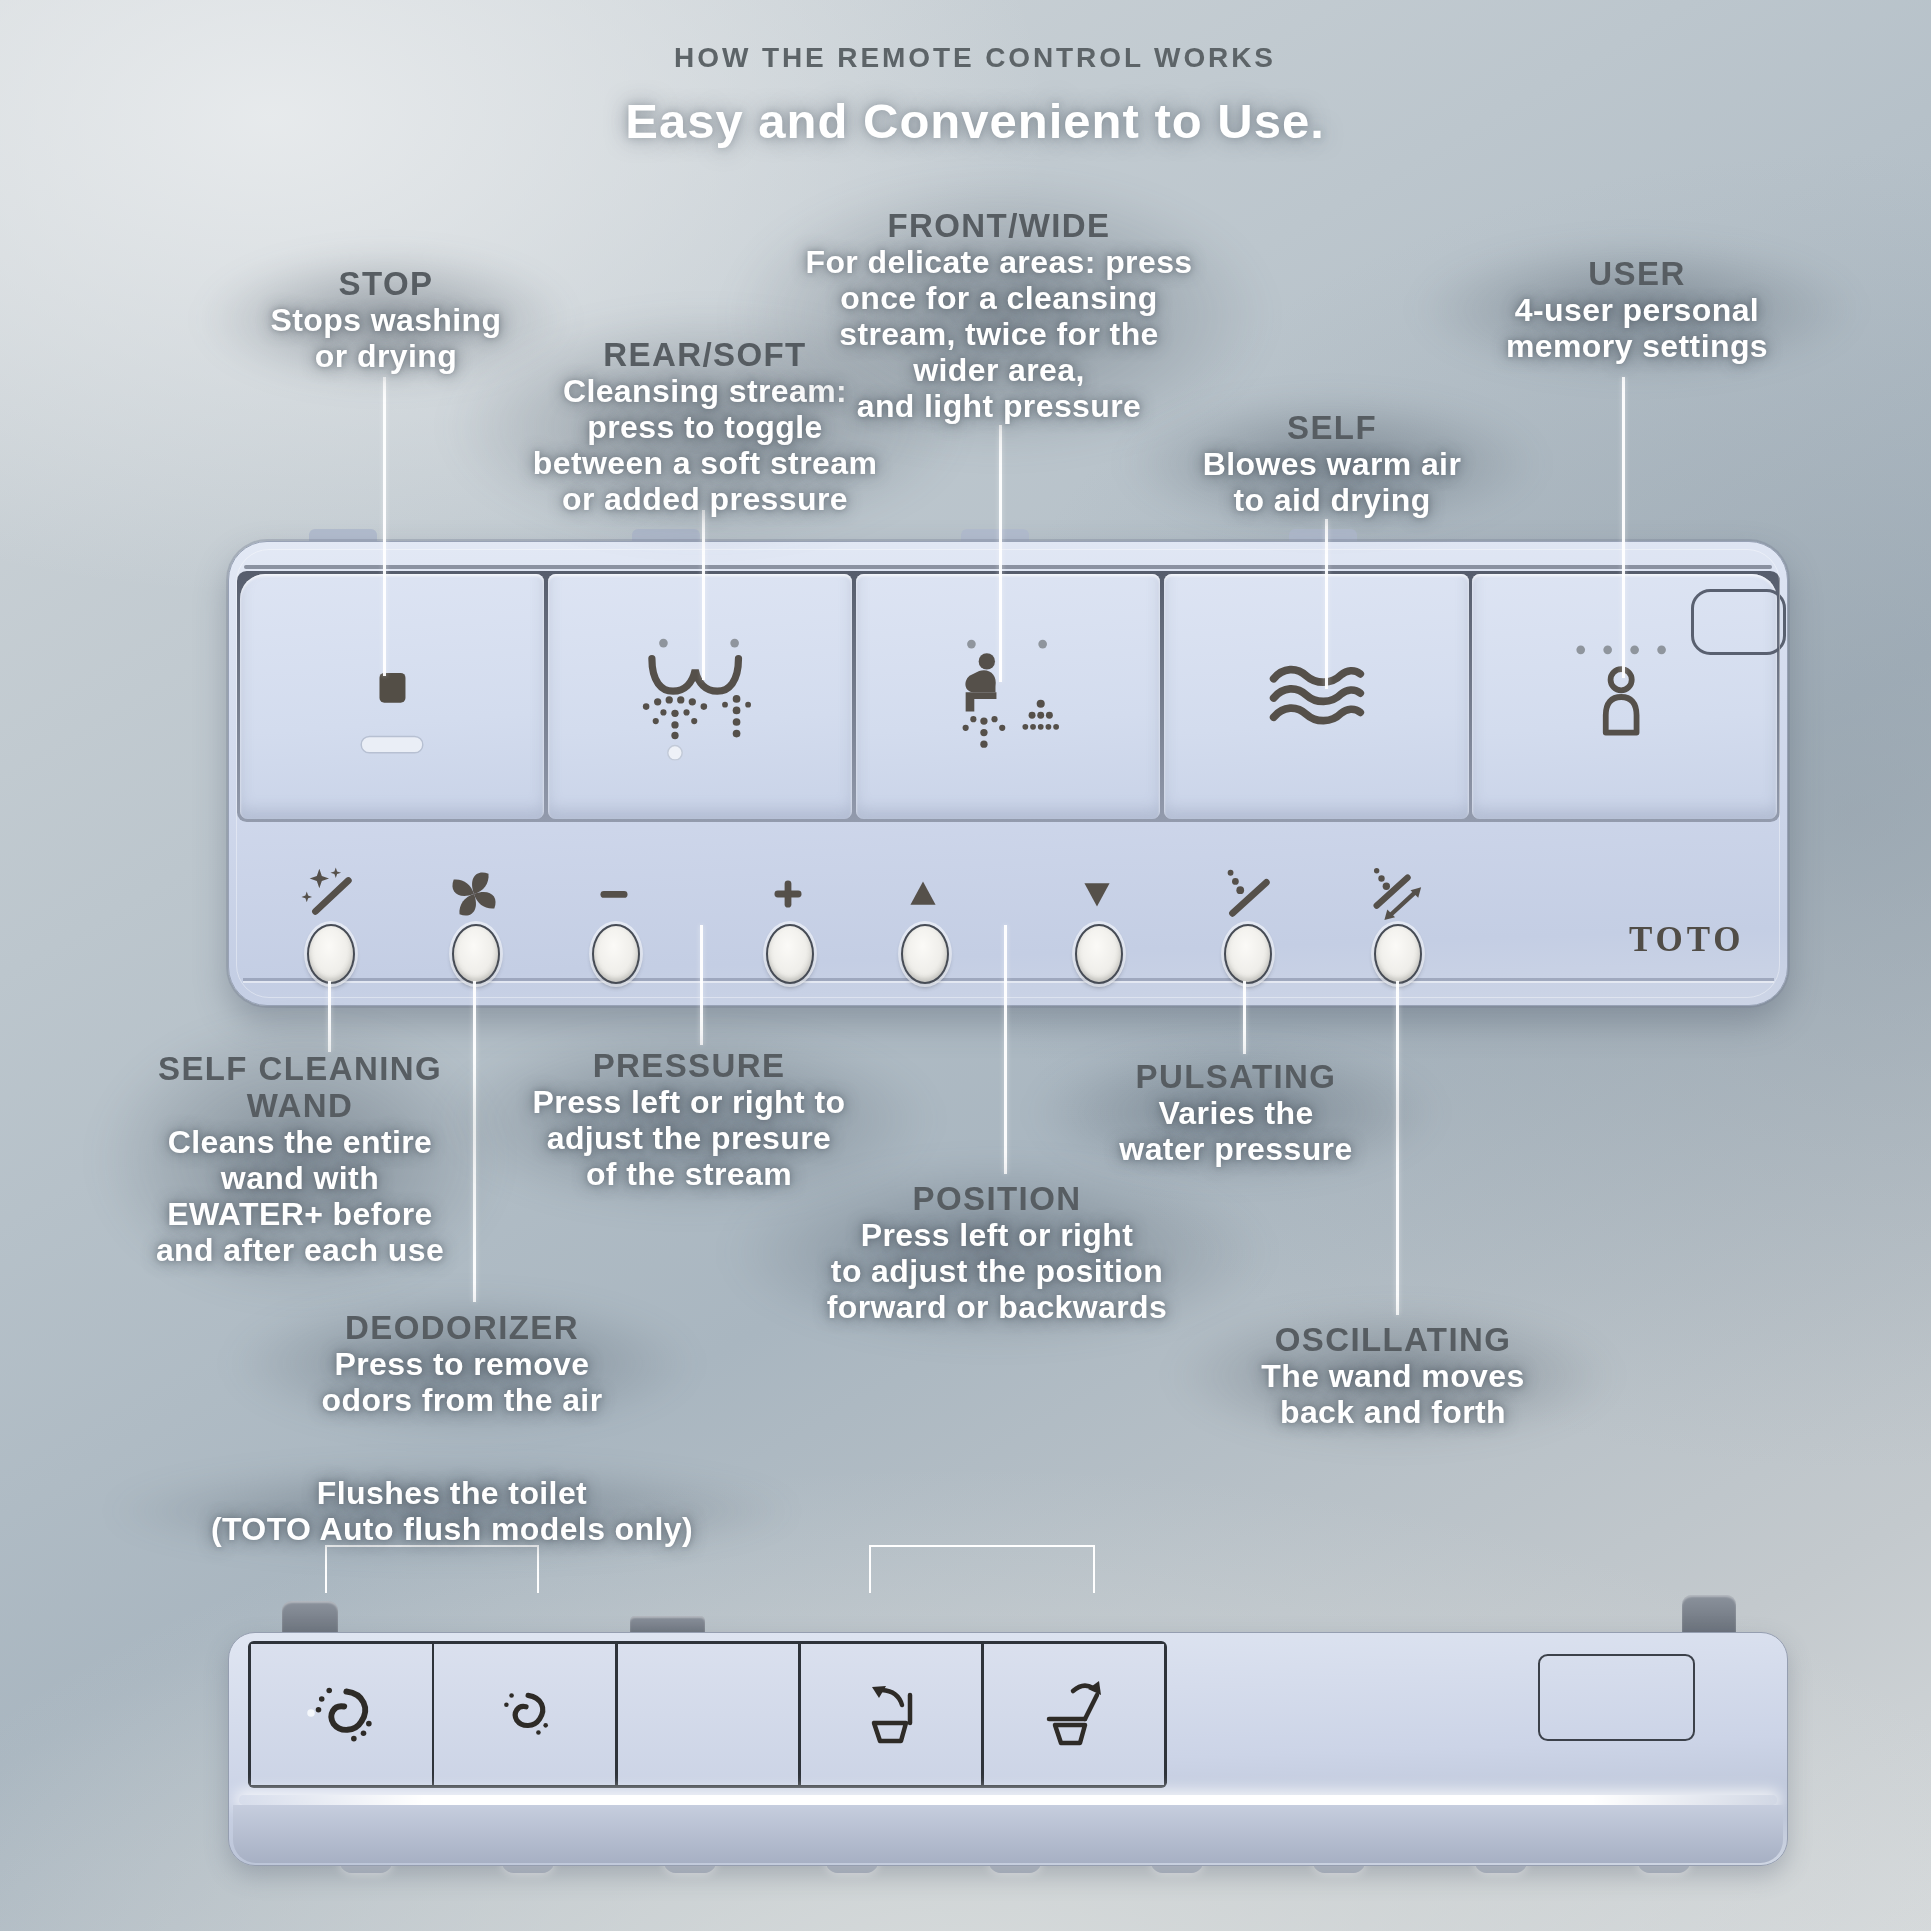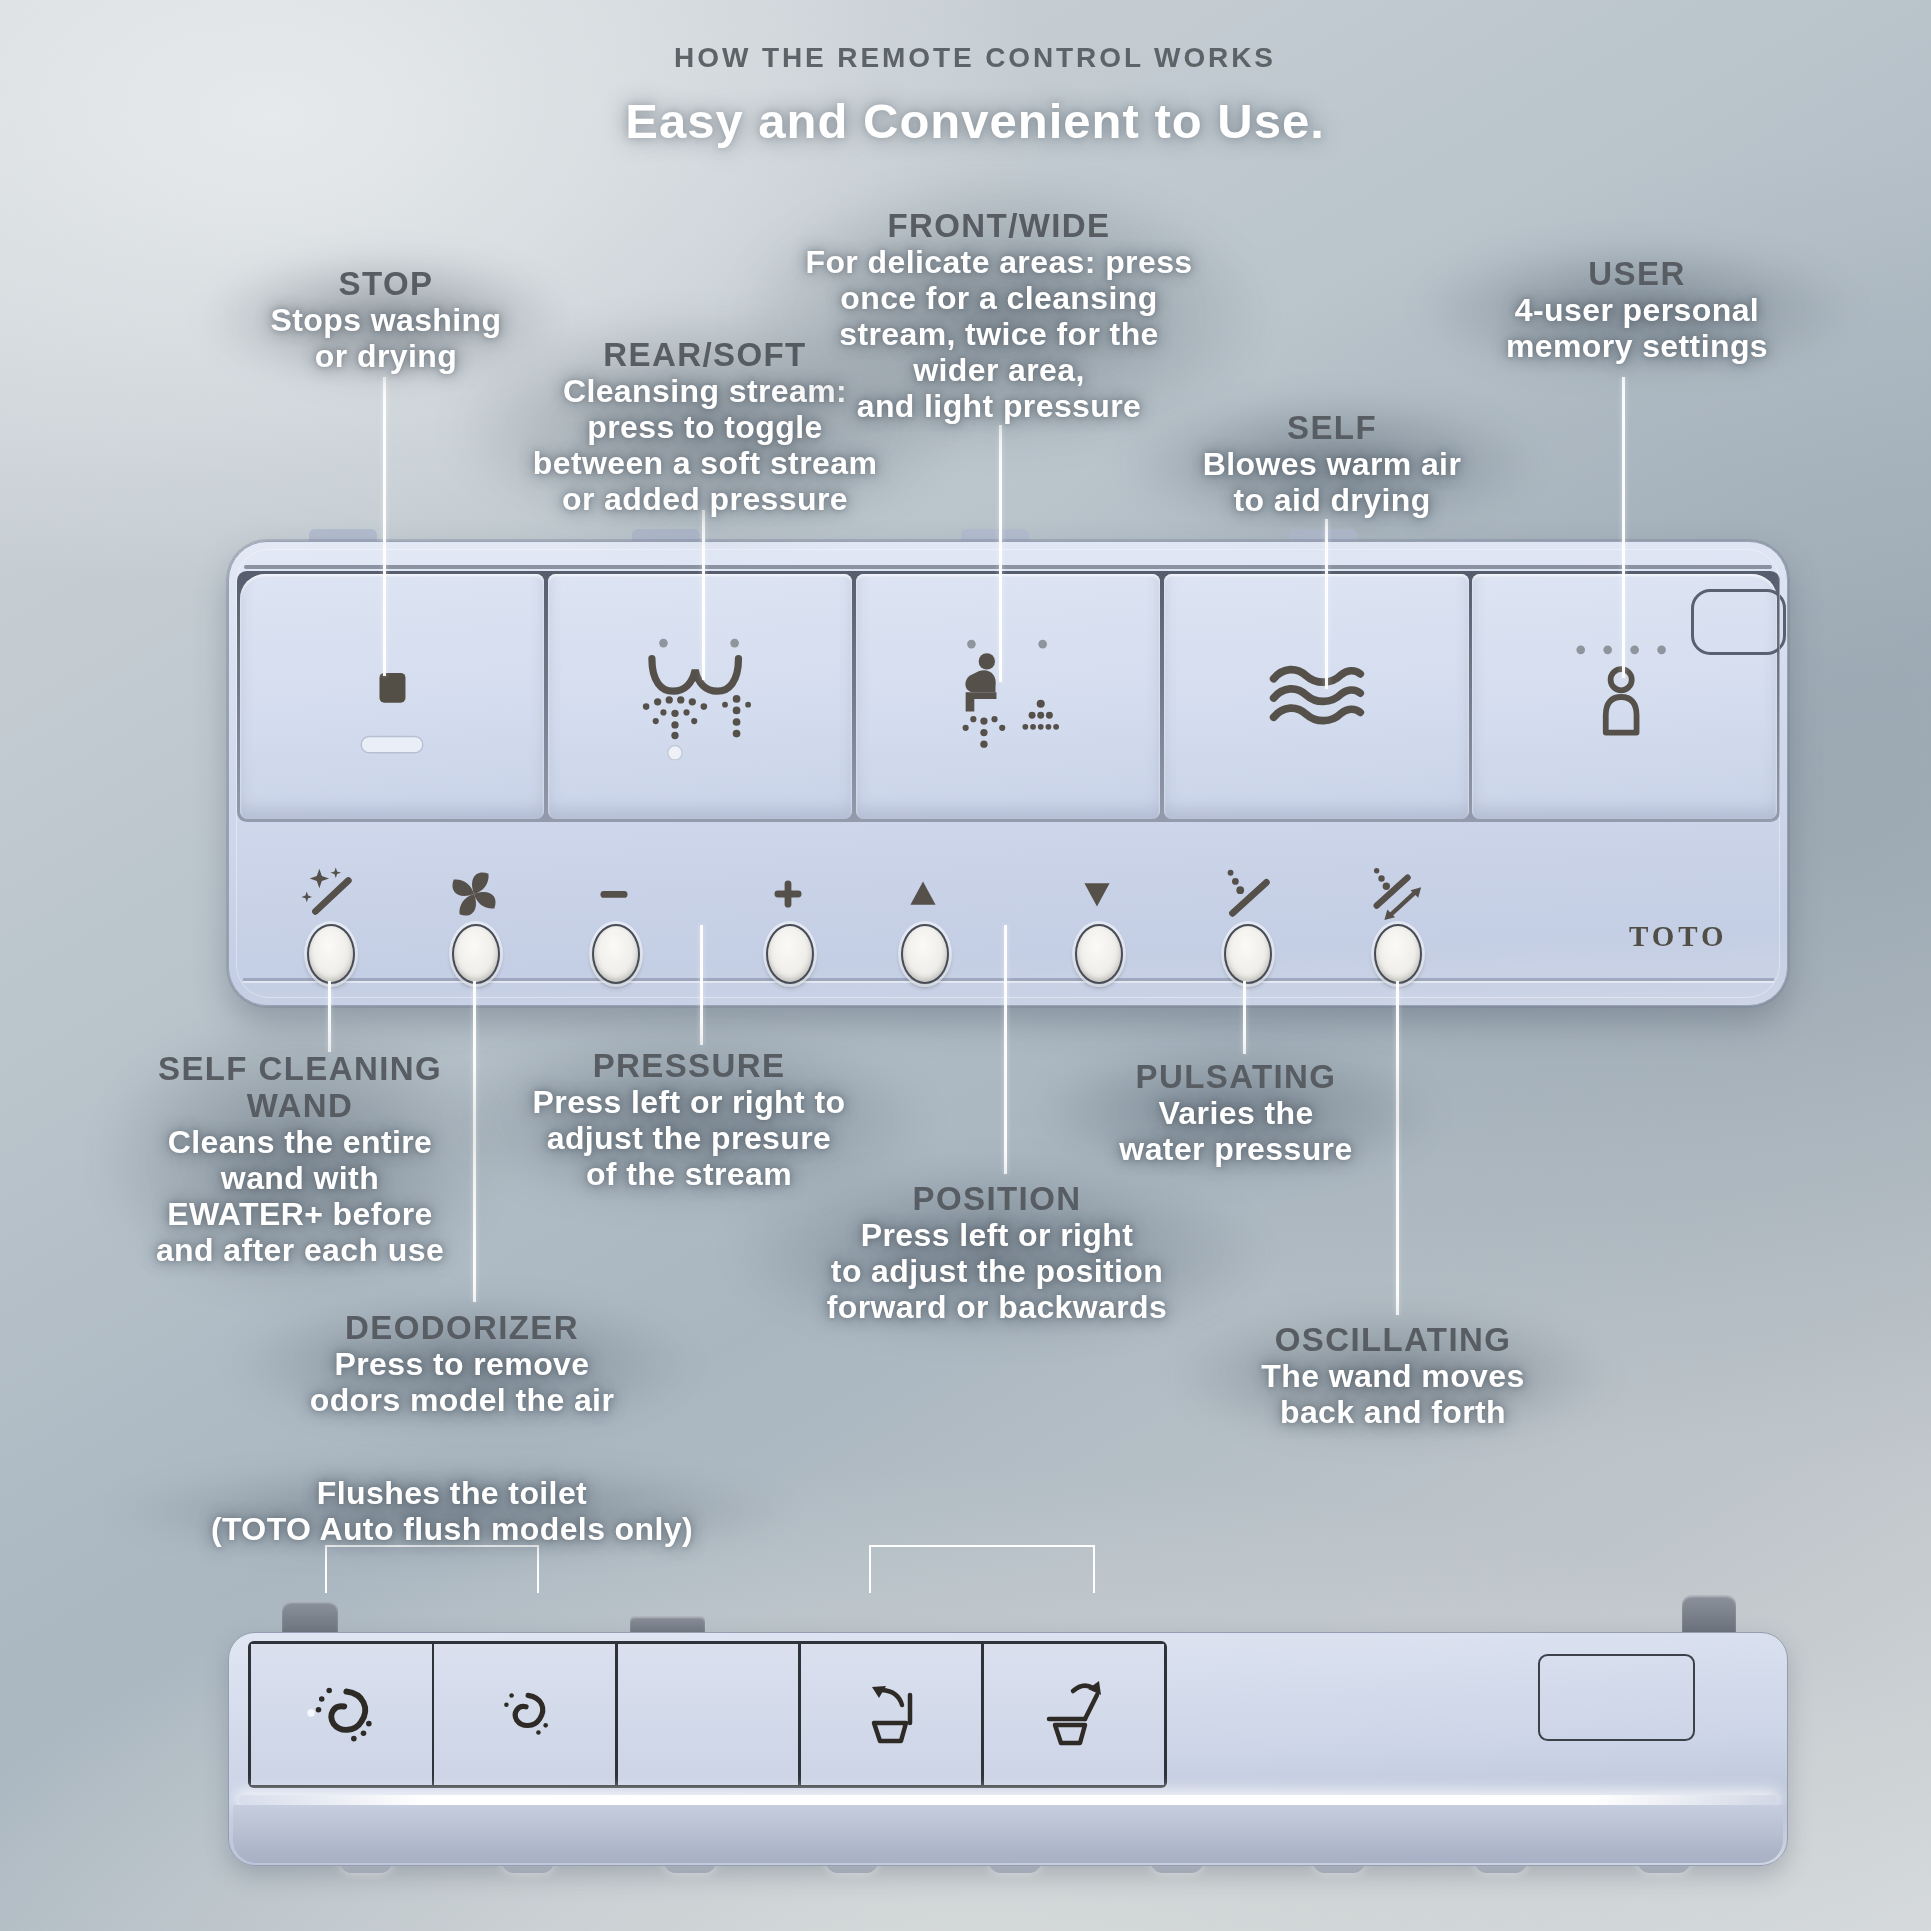--- a/index.html
+++ b/index.html
@@ -47,21 +47,21 @@
   .cellicon{position:absolute;left:50%;top:50%;transform:translate(-50%,-50%);}
   .slotnotch{position:absolute;right:-9.7px;top:15.4px;width:89px;height:60px;border-radius:19.3px;
       border:3.9px solid #596070;background:transparent;}
   .groove-bot{position:absolute;left:13.5px;right:13.5px;top:436px;height:2.9px;background:rgba(125,135,158,.55);}
   .groove-bot::after{content:"";position:absolute;left:0;right:0;top:2.9px;height:1.9px;background:rgba(255,255,255,.5);}
   .smicon{position:absolute;width:58px;height:58px;z-index:12;}
   .oval{position:absolute;width:44px;height:56px;border-radius:50%;z-index:12;
       background:radial-gradient(ellipse at 45% 36%,#fbfaf7 0%,#efeeea 55%,#d6d5d0 100%);
       border:2.9px solid #474c55;
       box-shadow:0 0 0 2.9px rgba(250,252,255,.6),0 2.9px 5.8px rgba(40,45,55,.45),inset 0 -2.9px 4.8px rgba(120,120,115,.35);}
-  .toto{position:absolute;font-family:"Liberation Serif", serif;font-weight:bold;font-size:29px;
+  .toto{position:absolute;font-family:"Liberation Serif", serif;font-weight:bold;font-size:35px;
       letter-spacing:3.9px;color:#514d47;z-index:12;}
   
   .knob{position:absolute;background:linear-gradient(#8b929c,#666d77);border-radius:9.7px 9.7px 3.9px 3.9px;
       z-index:8;box-shadow:inset 0 1.9px 1.9px rgba(255,255,255,.35);}
   .remote-top{position:absolute;left:228px;top:1632px;width:1558px;height:232px;border-radius:27px;
       background:linear-gradient(178deg,#e0e6f2 0%,#ccd4e7 55%,#bcc5d8 80%,#cfd6e3 100%);
       border:1px solid #959eb0;box-shadow:0 9.7px 23px rgba(80,90,105,.30);overflow:hidden;z-index:10;}
   .cells2{position:absolute;left:19.3px;top:7.7px;width:919px;height:147px;display:flex;gap:2.9px;
       padding:2.9px;box-sizing:border-box;background:#2e333a;border-radius:5.8px;}
   .cell2{flex:1;position:relative;background:linear-gradient(#dae0ee 0%,#ccd4e6 100%);}
@@ -376,21 +376,21 @@
     <div class="co-head">SELF CLEANING WAND</div>
     <div class="co-line">Cleans the entire</div>
     <div class="co-line">wand with</div>
     <div class="co-line">EWATER+ before</div>
     <div class="co-line">and after each use</div>
   </div>
 
   <div class="callout" style="left:462px;top:1309px;width:367px;">
     <div class="co-head">DEODORIZER</div>
     <div class="co-line">Press to remove</div>
-    <div class="co-line">odors model the air</div>
+    <div class="co-line">odors from the air</div>
   </div>
 
   <div class="callout" style="left:689px;top:1047px;width:386px;">
     <div class="co-head">PRESSURE</div>
     <div class="co-line">Press left or right to</div>
     <div class="co-line">adjust the presure</div>
     <div class="co-line">of the stream</div>
   </div>
 
   <div class="callout" style="left:997px;top:1180px;width:425px;">

